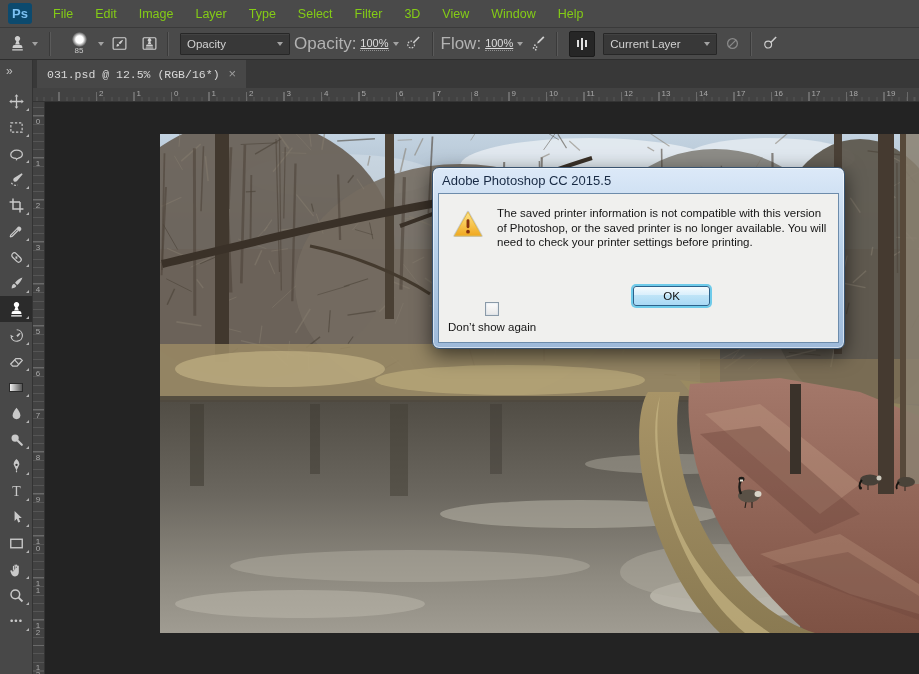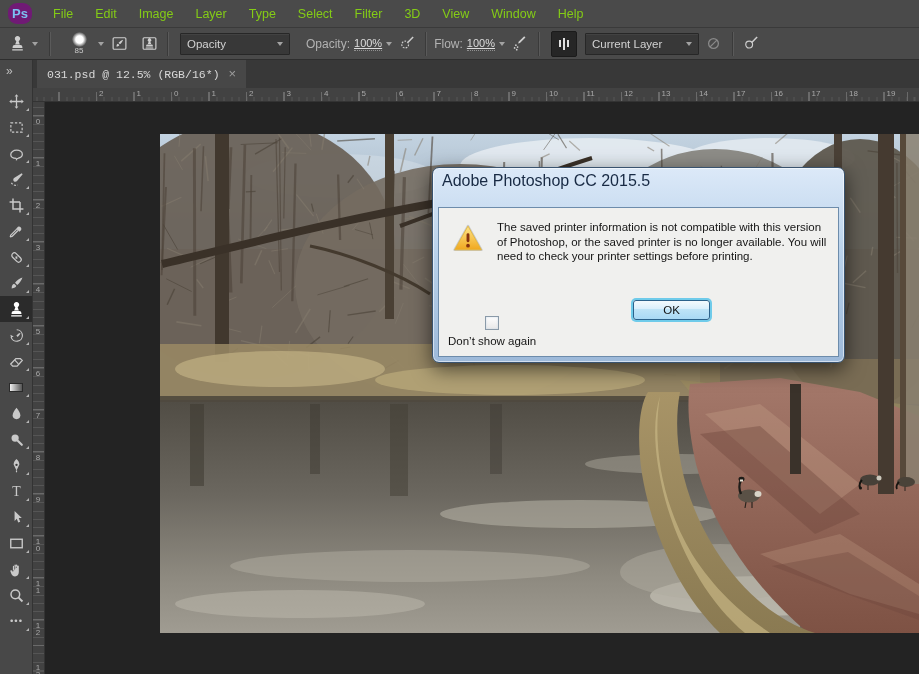--- a/index.html
+++ b/index.html
@@ -2,41 +2,41 @@
 <html><head>
 <meta charset="utf-8">
 <style>
   html,body{margin:0;padding:0;background:#1b1b1b;}
   .app{position:relative;width:919px;height:674px;overflow:hidden;
        font-family:"Liberation Sans",sans-serif;background:#232323;
        -webkit-font-smoothing:antialiased;}
   
   .menubar{position:absolute;left:0;top:0;right:0;height:28px;background:#4a4a4a;
            display:flex;align-items:center;border-bottom:1px solid #3a3a3a;box-sizing:border-box;}
-  .ps-logo{width:24px;height:21px;margin:0 10px 0 8px;border-radius:9px;background:#701a75;
+  .ps-logo{width:24px;height:21px;margin:0 10px 0 8px;border-radius:3px;background:#0c4a6e;
            color:#7cc1f2;font-weight:bold;font-size:13px;line-height:21px;text-align:center;}
   .menu-item{color:#84cc16;font-size:12.5px;padding:12px 11px;line-height:28px;cursor:default;}
   
   .optionsbar{position:absolute;left:0;top:28px;right:0;height:32px;background:#4a4a4a;
               display:flex;align-items:center;border-bottom:1px solid #2e2e2e;box-sizing:border-box;}
   .ob-sep{width:1px;height:24px;background:#3a3a3a;border-right:1px solid #5a5a5a;margin:0 7px;}
   .ob-icon{display:inline-flex;align-items:center;justify-content:center;width:22px;height:24px;color:#cfcfcf;}
   .ob-icon.dim{color:#8a8a8a;}
   .chev{display:inline-block;width:0;height:0;border-left:3.5px solid transparent;
         border-right:3.5px solid transparent;border-top:4px solid #a2a2a2;margin:0 4px;}
   .brush-widget{display:flex;flex-direction:column;align-items:center;width:30px;margin-left:6px;}
   .brush-dot{width:15px;height:15px;border-radius:50%;
              background:radial-gradient(circle,#ffffff 0%,#ffffff 35%,rgba(255,255,255,0) 72%);}
   .brush-size{font-size:8px;color:#c8c8c8;line-height:8px;}
   .ob-select{height:20px;min-width:96px;background:#383838;border:1px solid #272727;border-radius:1px;
              box-shadow:inset 0 1px 0 #424242;color:#d2d2d2;font-size:11.5px;display:flex;
              align-items:center;padding:0 6px;position:relative;margin:0 4px;}
   .ob-select::after{content:"";position:absolute;right:6px;top:8px;width:0;height:0;
              border-left:3.5px solid transparent;border-right:3.5px solid transparent;border-top:4px solid #a2a2a2;}
-  .ob-label{color:#b2b2b2;font-size:12px;margin:0 4px 0 12px;}
+  .ob-label{color:#b2b2b2;font-size:17px;margin:0 4px 0 0;}
   .ob-value{color:#dcdcdc;font-size:11px;border-bottom:1px dotted #8f8f8f;padding-bottom:1px;text-decoration:underline;}
   .ob-toggle{width:24px;height:24px;background:#262626;border:1px solid #1b1b1b;border-radius:2px;
              display:inline-flex;align-items:center;justify-content:center;gap:2px;margin:0 4px;}
   .ob-toggle i{display:block;width:2px;height:7px;background:#e0e0e0;}
   .ob-toggle i.tall{height:12px;}
   .grad-sw{width:12px;height:7px;display:block;border:1px solid #2a2a2a;
            background:linear-gradient(90deg,#f0f0f0,#555);}
   
   .tabbar{position:absolute;left:33px;top:60px;right:0;height:28px;background:#383838;display:flex;}
   .doc-tab{height:28px;background:#474747;display:flex;align-items:center;padding:0 10px;margin-left:4px;}
@@ -70,21 +70,21 @@
         border-left:3px solid transparent;border-bottom:3px solid #b5b5b5;}
   
   .canvas{position:absolute;left:45px;top:102px;right:0;bottom:0;background:#232323;}
   .photo{position:absolute;left:115px;top:32px;width:759px;height:499px;display:block;}
   
   .dialog{position:absolute;left:432px;top:167px;width:413px;box-sizing:border-box;
           border:1px solid #39536f;border-radius:7px;
           background:linear-gradient(180deg,#dcE9f8 0%,#b8d1ea 45%,#9db9d9 100%);
           box-shadow:0 6px 20px rgba(0,0,0,.6),inset 0 0 0 1px rgba(255,255,255,.55);
           padding:0 5px 5px 5px;z-index:50;}
-  .dialog-titlebar{height:39px;line-height:25px;font-size:16px;color:#182a44;padding-left:4px;}
+  .dialog-titlebar{height:25px;line-height:25px;font-size:13px;color:#182a44;padding-left:4px;}
   .dialog-body{position:relative;background:#f0f0ee;border:1px solid #6d8cab;height:150px;box-sizing:border-box;}
   .warn-row{position:absolute;left:12px;top:12px;display:flex;}
   .warning-icon{width:34px;height:31px;margin:3px 12px 0 0;flex:none;}
   .dialog-message{width:336px;font-size:11.5px;line-height:14.5px;color:#151515;}
   .ok-btn{position:absolute;left:170px;top:92px;width:77px;height:20px;border-radius:3px;
           border:1px solid #2c628b;box-shadow:0 0 0 2px #6fcbea;
           background:linear-gradient(180deg,#f4fafd 0%,#d9effc 45%,#bfe4f7 46%,#a9d9f5 100%);
           font-size:11.5px;color:#111;font-family:"Liberation Sans",sans-serif;padding:0;margin-left:24px;}
   .dont-show{position:absolute;left:9px;bottom:9px;display:flex;align-items:center;gap:5px;
              font-size:11.5px;color:#151515;flex-direction:column;}

